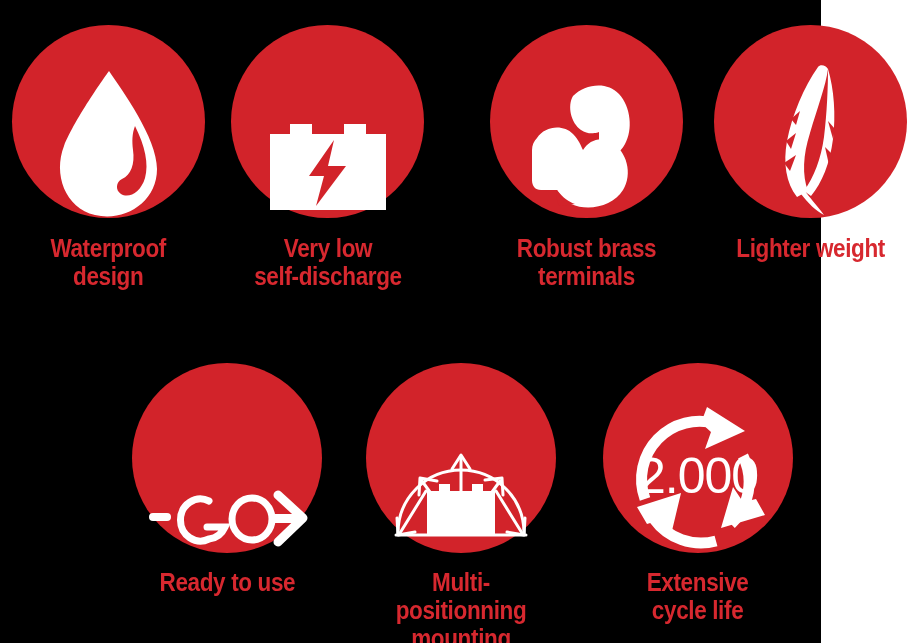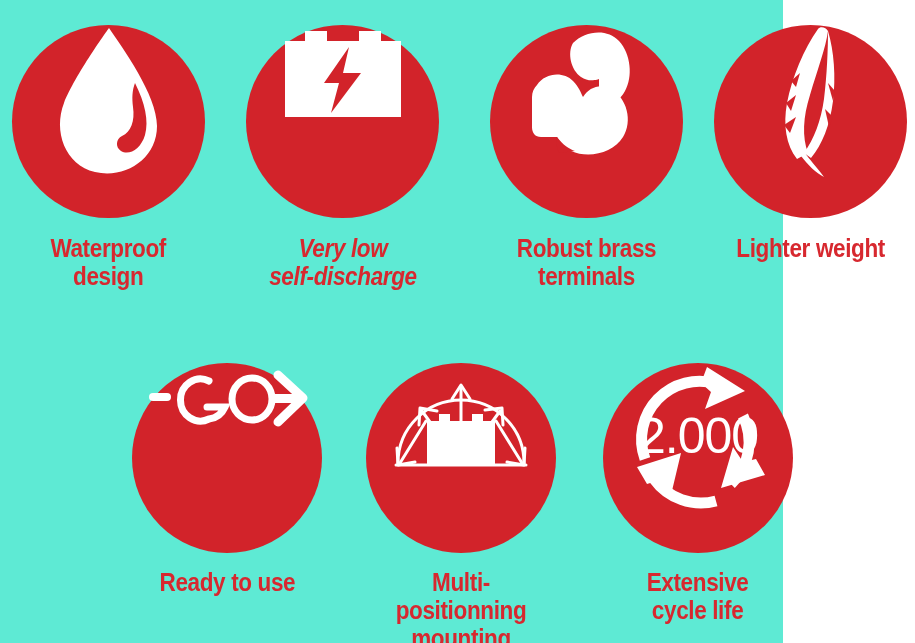--- a/index.html
+++ b/index.html
@@ -13,38 +13,39 @@
     height: 643px;
     overflow: hidden;
     font-family: "Liberation Sans", sans-serif;
     -webkit-font-smoothing: antialiased;
   }
 
   #infographic {
     position: relative;
     width: 783px;
     height: 643px;
-    background: #5eead4;
+    background: #000000;
+    padding-left: 38px;
   }
 
   
   .feature {
     position: absolute;
     display: flex;
     flex-direction: column;
     align-items: center;
     box-sizing: border-box;
   }
 
   .badge {
     position: relative;
     border-radius: 50%;
     background: #d2232a;
     display: flex;
-    align-items: flex-start;
+    align-items: flex-end;
     justify-content: center;
     flex: 0 0 auto;
   }
   .badge svg { display: block; overflow: visible; }
 
   .caption {
     margin-top: 16px;
     text-align: center;
     color: #d7282f;
     font-family: "Liberation Sans", sans-serif;
@@ -56,21 +57,21 @@
     transform-origin: center top;
     white-space: pre-line;
     text-rendering: optimizeLegibility;
   }
 
   
   .row1 { top: 25px; }
   .row1 .badge { width: 193px; height: 193px; }
 
   .cell-waterproof     { left: 3px;   width: 211px; }
-  .cell-selfdischarge  { left: 237px; width: 211px; font-style: italic; }
+  .cell-selfdischarge  { left: 222px; width: 211px; }
   .cell-terminals      { left: 481px; width: 211px; }
   .cell-lighter        { left: 705px; width: 211px; }
 
   
   .row2 { top: 363px; }
   .row2 .badge { width: 190px; height: 190px; }
 
   .cell-ready     { left: 127px; width: 200px; }
   .cell-mounting  { left: 361px; width: 200px; }
   .cell-cycle     { left: 598px; width: 200px; }

